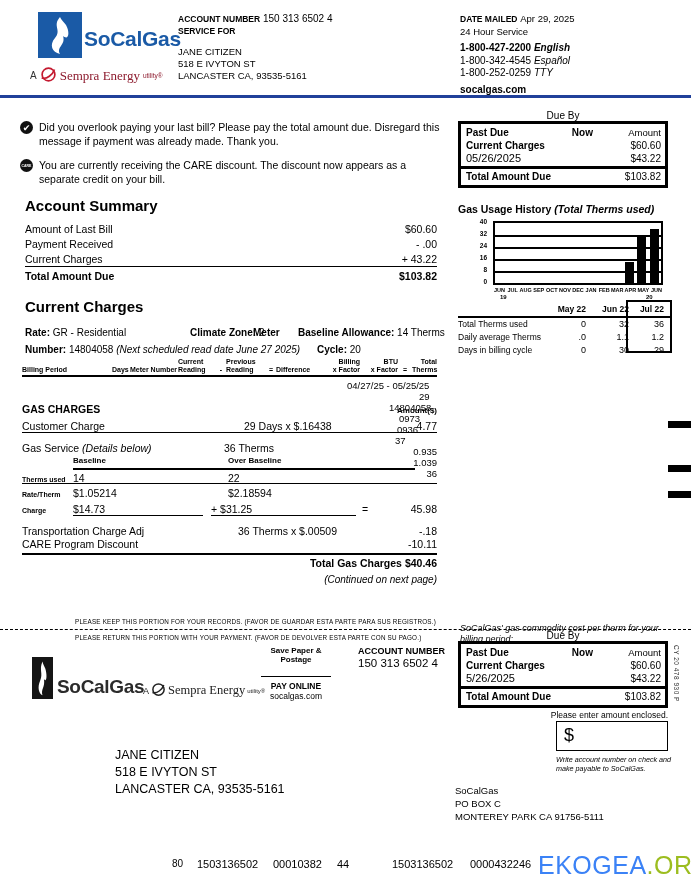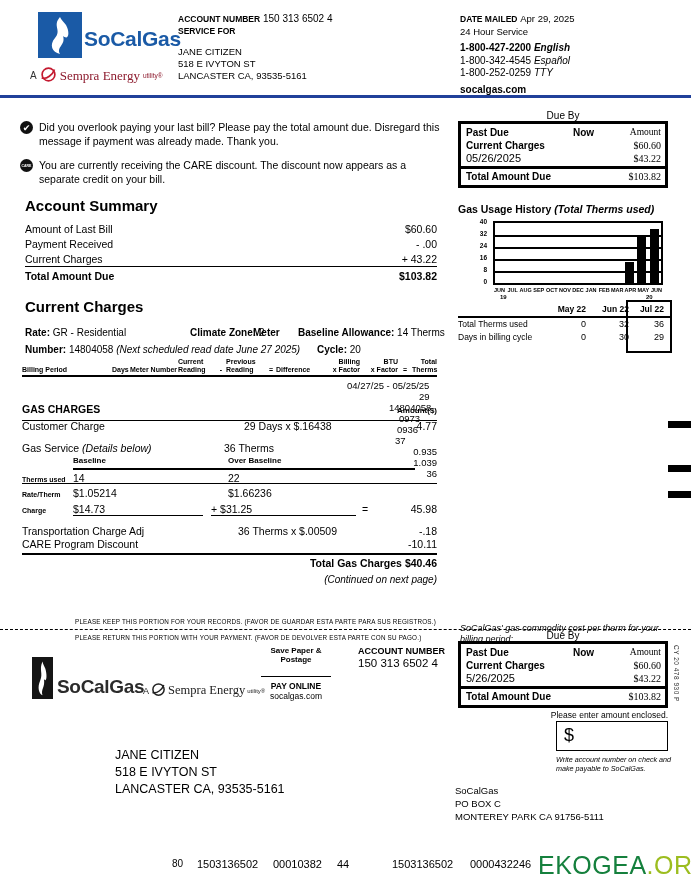--- a/index.html
+++ b/index.html
@@ -26,21 +26,21 @@
   
   .btrow{display:flex;align-items:flex-end;}
   .btrow>span{display:block;}
   .bth{font-size:7px;font-weight:bold;line-height:7.5px;}
   .btd{font-size:9.5px;flex-direction:column;}
   
   .duebox{border:3px solid #000;background:#fff;}
   .duerow{display:flex;padding:0 4px 0 5px;line-height:13px;font-size:10px;align-items:flex-end;gap:18px;}
   .duerow .dl{width:103px;}
   .duerow .dm{width:45px;}
-  .duerow .dr{flex:1;text-align:right;font-family:Liberation Serif, serif;}
+  .duerow .dr{flex:1;text-align:right;}
   .duediv{height:2.5px;background:#000;margin:1px 0;}
   
   .plot{border:2px solid #000;position:absolute;background:#fff;}
   .gridline{position:absolute;left:0;right:0;height:2px;background:#000;}
   .bar{position:absolute;bottom:0;width:9px;background:#000;}
   .yaxis span{position:absolute;right:2px;font-size:6.5px;font-weight:bold;line-height:7px;}
   .xlabels{display:flex;font-size:5.5px;font-weight:bold;}
   .xlabels span{flex:1;text-align:center;}
   
   .utrow{display:flex;line-height:13px;}
@@ -204,21 +204,21 @@
       <span style="width:42px;">37</span>
       <span class="r" style="width:42px;">0.935</span>
       <span class="r" style="width:38px;">1.039</span>
       <span style="width:14px;"></span>
       <span class="r" style="width:25px;">36</span>
     </div>
     <div class="hr" style="height:1px;margin-top:4px;"></div>
   </div>
 
   <div class="abs" style="left:22px;top:403px;width:415px;font-size:10.5px;">
-    <div class="flex" style="justify-content:space-between;align-items:flex-end;border-bottom:1.5px solid #000;padding-bottom:5px;">
+    <div class="flex" style="justify-content:space-between;align-items:flex-end;border-bottom:1.5px solid #000;padding-bottom:17px;">
       <span class="b">GAS CHARGES</span>
       <span class="b" style="font-size:8px;">Amount($)</span>
     </div>
     <div class="abs" style="left:0;top:17px;width:415px;">
       <span>Customer Charge</span>
       <span class="abs" style="left:222px;top:0;">29 Days x $.16438</span>
       <span class="abs" style="right:0;top:0;">4.77</span>
     </div>
     <div class="abs" style="left:0;top:39px;width:415px;">
       <span>Gas Service</span>
@@ -230,21 +230,21 @@
     <div class="abs b" style="left:206px;top:53px;font-size:8px;">Over Baseline</div>
     <div class="abs hr" style="left:51px;top:65px;width:342px;height:1.5px;"></div>
     <div class="abs" style="left:0;top:69px;width:415px;">
       <span class="b" style="font-size:7px;">Therms used</span>
       <span class="abs" style="left:51px;top:0;">14</span>
       <span class="abs" style="left:206px;top:0;">22</span>
     </div>
     <div class="abs" style="left:0;top:84px;width:415px;">
       <span class="b" style="font-size:7px;">Rate/Therm</span>
       <span class="abs" style="left:51px;top:0;">$1.05214</span>
-      <span class="abs" style="left:206px;top:0;">$1.66236</span>
+      <span class="abs" style="left:206px;top:0;">$2.18594</span>
     </div>
     <div class="abs" style="left:0;top:100px;width:415px;height:14px;">
       <span class="b" style="font-size:7px;">Charge</span>
       <span class="abs" style="left:51px;top:0;width:130px;border-bottom:1.5px solid #000;height:13px;">$14.73</span>
       <span class="abs" style="left:189px;top:0;width:145px;border-bottom:1.5px solid #000;height:13px;">+ $31.25</span>
       <span class="abs" style="left:340px;top:0;">=</span>
       <span class="abs" style="right:0;top:0;">45.98</span>
     </div>
     <div class="abs" style="left:0;top:122px;width:415px;">
       <span>Transportation Charge Adj</span>
@@ -335,20 +335,26 @@
       <span class="u3 uth">Jul 22</span>
     </div>
     <div class="hr" style="height:1.5px;"></div>
     <div class="utrow">
       <span class="ul">Total Therms used</span>
       <span class="u1">0</span>
       <span class="u2">32</span>
       <span class="u3">36</span>
     </div>
     <div class="utrow">
+      <span class="ul">Daily average Therms</span>
+      <span class="u1">.0</span>
+      <span class="u2">1.1</span>
+      <span class="u3">1.2</span>
+    </div>
+    <div class="utrow">
       <span class="ul">Days in billing cycle</span>
       <span class="u1">0</span>
       <span class="u2">30</span>
       <span class="u3">29</span>
     </div>
   </div>
 
   <div class="abs" style="left:460px;top:583px;width:218px;">
     <div class="i" style="font-size:9px;line-height:11px;margin-top:40px;">SoCalGas' gas commodity cost per therm for your billing period:</div>
     <div class="flex" style="font-size:9.5px;margin-top:2px;gap:18px;">
@@ -440,16 +446,16 @@
   <div>
     <span class="abs" style="left:172px;top:858px;font-size:10px;">80</span>
     <span class="abs" style="left:197px;top:858px;font-size:11px;">1503136502</span>
     <span class="abs" style="left:273px;top:858px;font-size:11px;">00010382</span>
     <span class="abs" style="left:337px;top:858px;font-size:11px;">44</span>
     <span class="abs" style="left:392px;top:858px;font-size:11px;">1503136502</span>
     <span class="abs" style="left:470px;top:858px;font-size:11px;">0000432246</span>
   </div>
 
   <div class="abs wmark" style="left:538px;top:851px;z-index:5;">
-    <span style="color:#15803d;">EKOGEA</span><span style="color:#9cbd1f;">.ORG</span>
+    <span style="color:#3b82f6;">EKOGEA</span><span style="color:#9cbd1f;">.ORG</span>
   </div>
 
 </div>
 
 </body></html>

